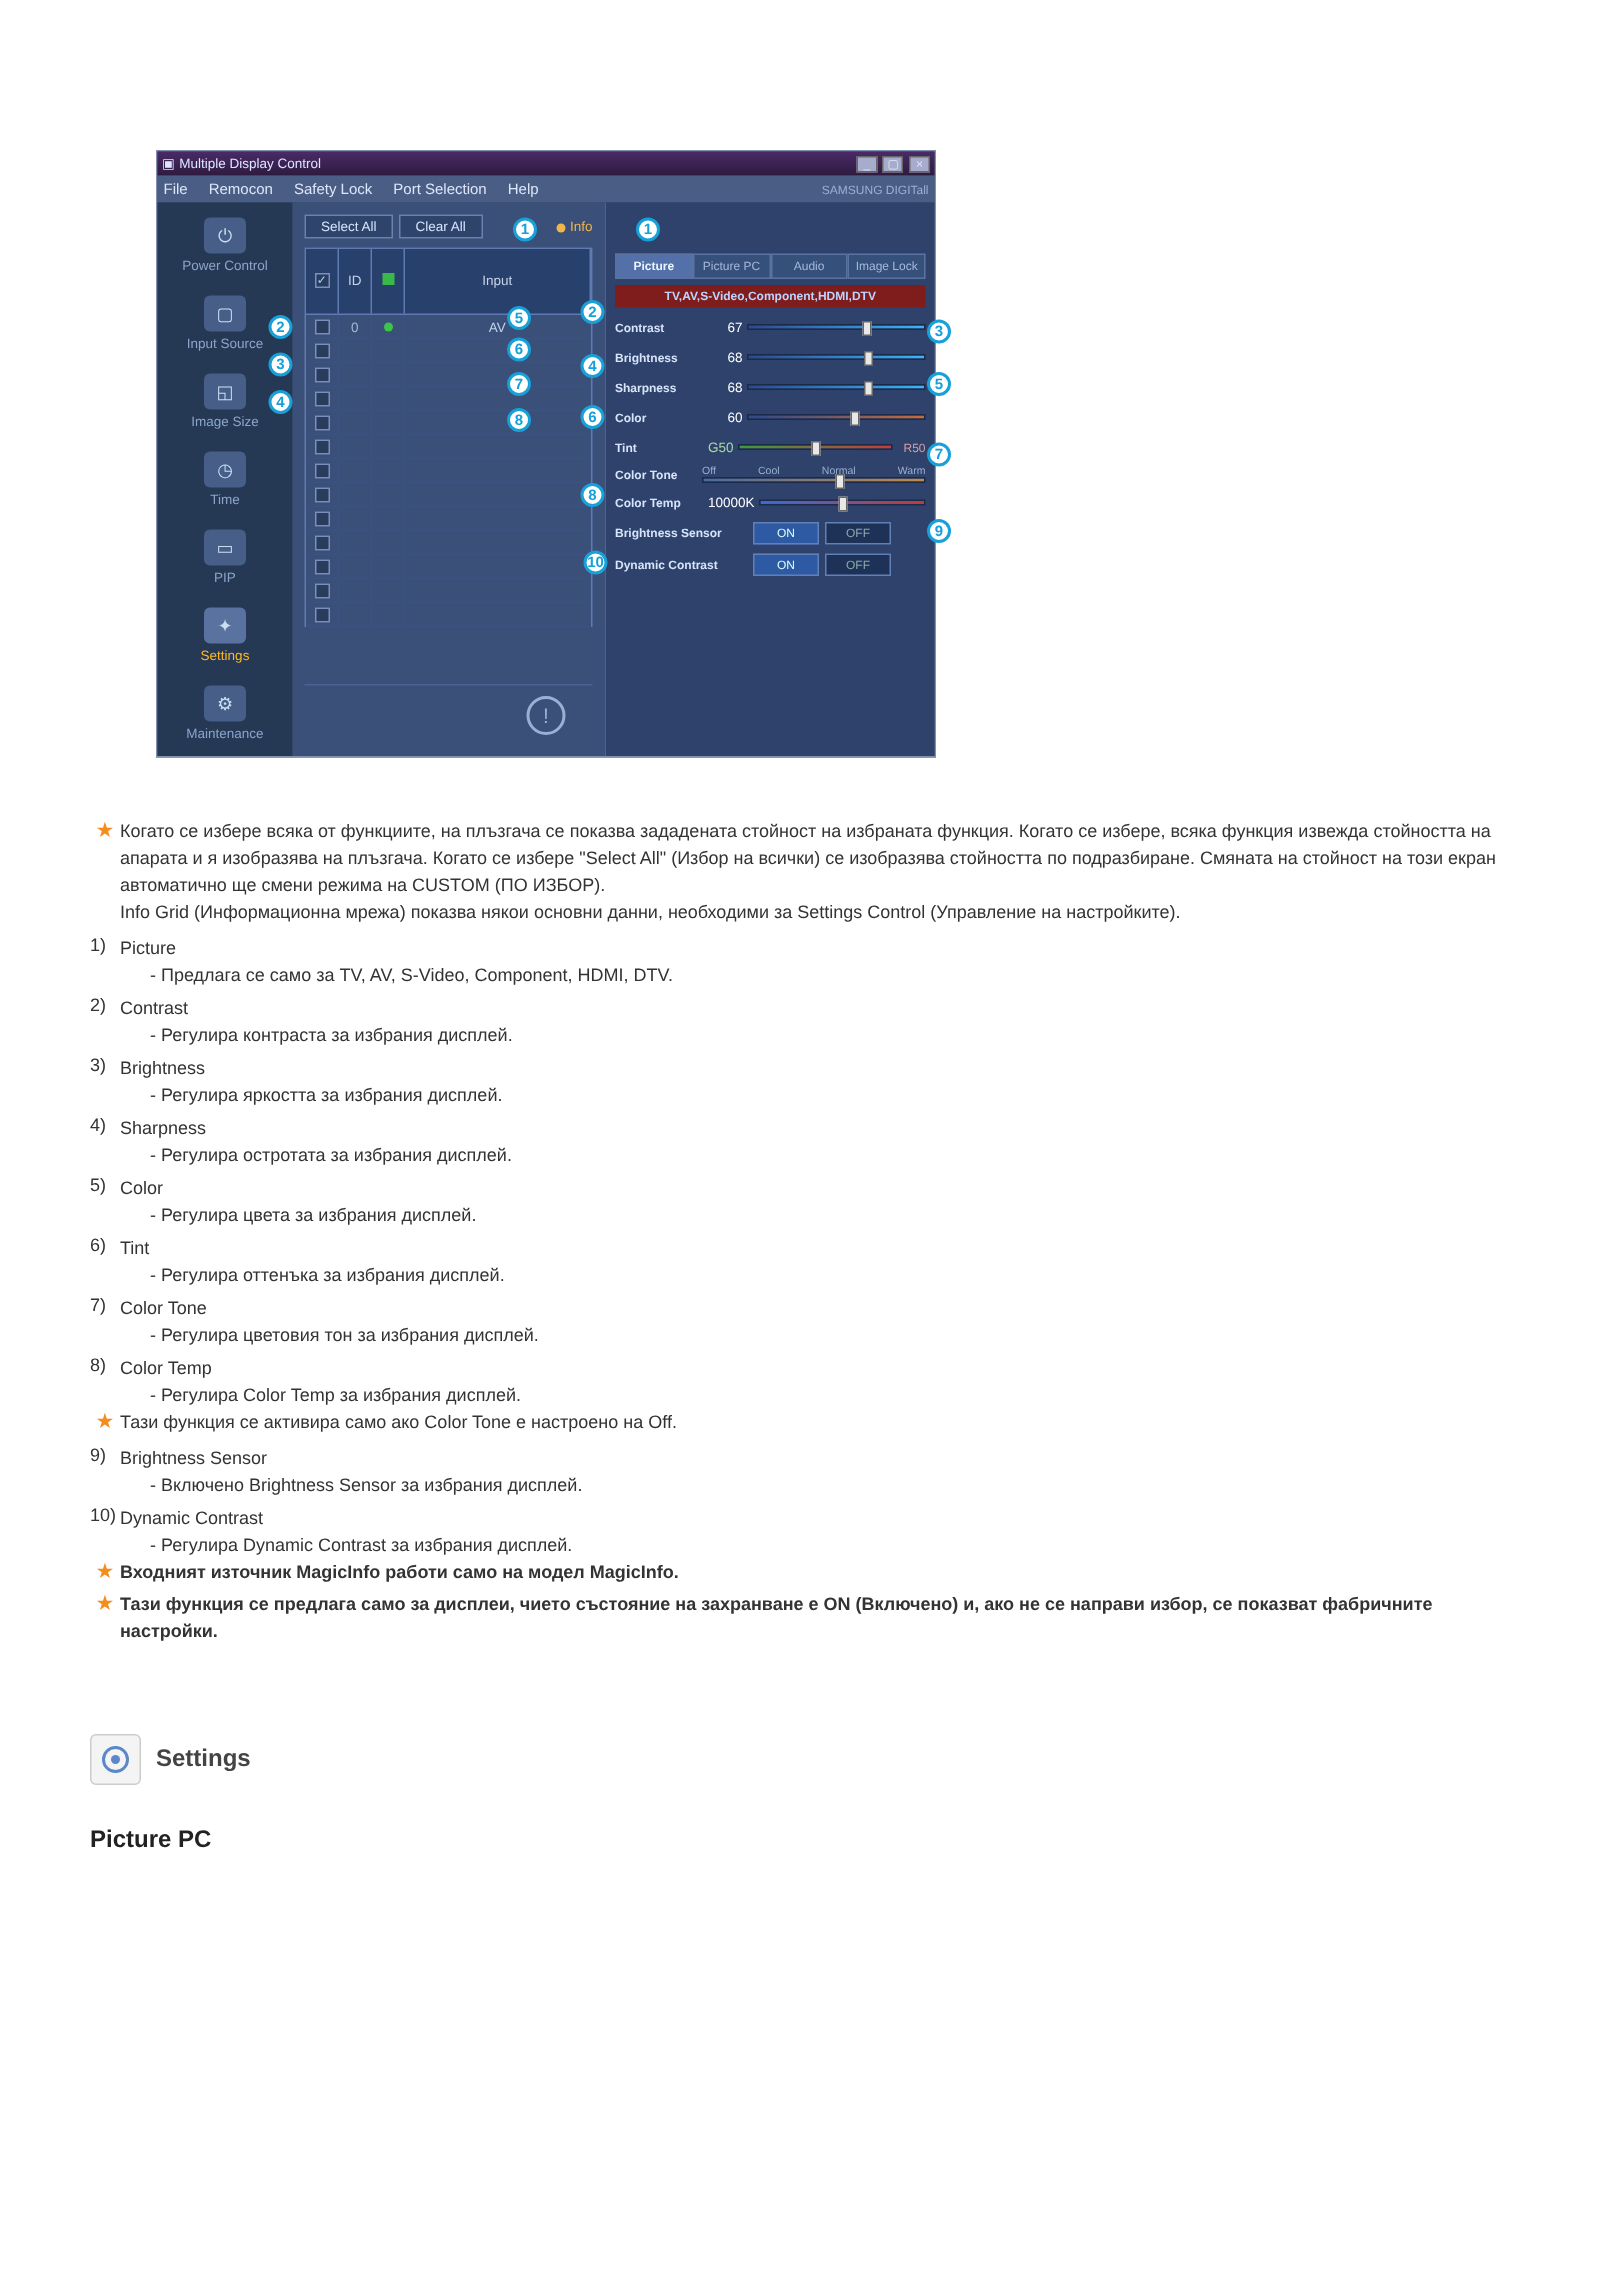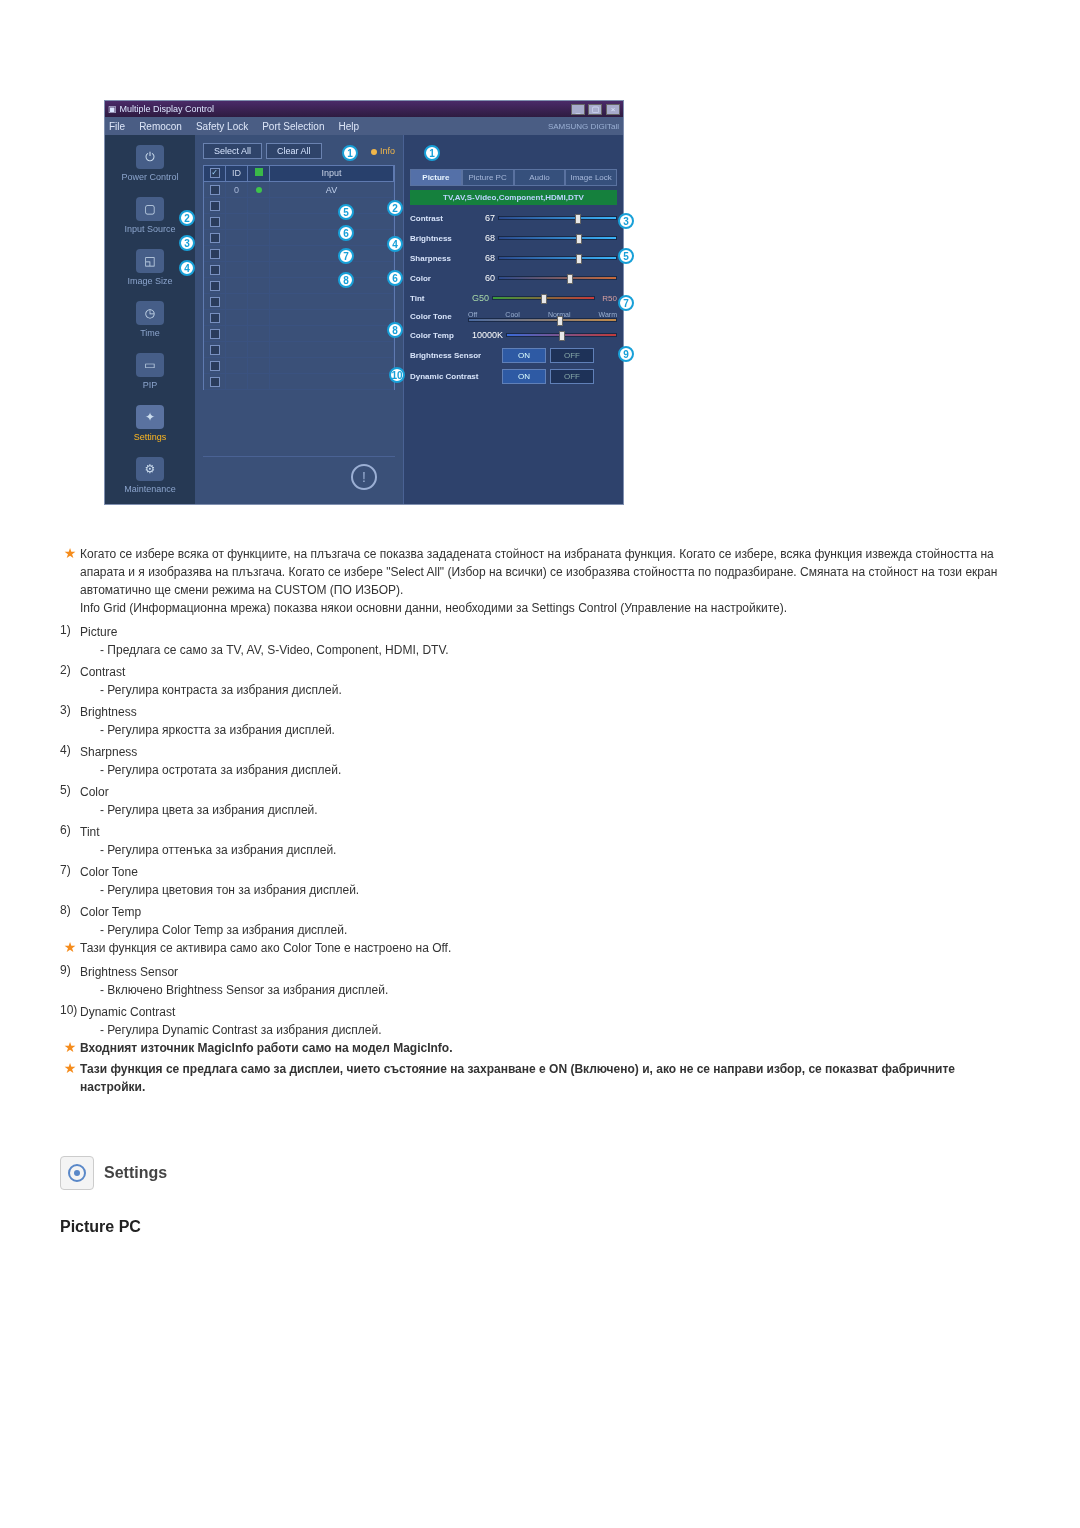--- a/index.html
+++ b/index.html
@@ -66,40 +66,40 @@
     background: #3a5078;
     padding: 8px;
     display:flex;
     flex-direction:column;
   }
   .top-btns { display:flex; gap:4px; align-items:center; margin-bottom:6px; }
   .topbtn { background:#2f446a; border:1px solid #6a82b0; color:#d6e4ff; font-size:9px; padding:2px 10px; }
   .busy { margin-left:auto; color:#f0b64a; font-size:9px; }
   .busy-dot{display:inline-block;width:6px;height:6px;border-radius:50%;background:#f0b64a;margin-right:3px;vertical-align:middle;}
   .grid-head { display:flex; background:#28406c; border:1px solid #5f7ab0; font-size:9px;}
-  .gh-cell{border-right:1px solid #5f7ab0;text-align:center;padding:2px 0;}
+  .gh-cell{border-right:1px solid #5f7ab0;text-align:center;padding:16px 0;}
   .gh-chk{width:22px;}.gh-id{width:22px;}.gh-blank{width:22px;}.gh-input{flex:1;}
   .grid-body{border-left:1px solid #5f7ab0;border-right:1px solid #5f7ab0;}
   .grid-row{display:flex;height:16px;border-bottom:1px solid #3a5280;align-items:center;font-size:9px;}
   .gc{border-right:1px solid #3a5280;height:100%;display:flex;align-items:center;justify-content:center;}
   .gc-chk{width:22px;}.gc-id{width:22px;color:#a8b8d8;}.gc-dot{width:22px;}.gc-input{flex:1;color:#c2d2ee;justify-content:center;}
   .dot-green{width:6px;height:6px;background:#3ec44a;border-radius:50%;}
   .chkbox{width:10px;height:10px;border:1px solid #7890c0;display:inline-block;background:#2a3c5c;}
   .chkbox.checked::after{content:"✓";font-size:8px;color:#9cd4ff;position:relative;top:-2px;}
   .right-panel {
     width: 220px;
     background: #2e426c;
     border-left: 1px solid #4a6294;
     padding: 8px 6px;
     font-size: 9px;
   }
   .tab-row{display:flex;gap:0;margin-bottom:4px;}
   .tab{flex:1;padding:3px 0;text-align:center;font-size:8px;color:#a6b8da;border:1px solid #5a72a0;background:#36507c;}
   .tab.active{background:#5470a8;color:#e8f4ff;font-weight:bold;}
-  .sub-info{background:#15803d;padding:3px;text-align:center;color:#bcd4ff;font-weight:bold;font-size:8px;margin-bottom:6px;}
+  .sub-info{background:#7f1d1d;padding:3px;text-align:center;color:#bcd4ff;font-weight:bold;font-size:8px;margin-bottom:6px;}
   .slider-row{display:flex;align-items:center;margin-bottom:6px;height:14px;}
   .sl-label{width:58px;color:#d8e4fa;font-weight:bold;font-size:8px;}
   .sl-val{width:30px;text-align:right;padding-right:3px;color:#fff;}
   .sl-track{flex:1;height:4px;background:linear-gradient(to right,#2c4a8c,#3ab4f9);position:relative;border:1px solid #1a2a48;}
   .sl-track.warm{background:linear-gradient(to right,#2c4a8c,#c86a3a);}
   .sl-thumb{position:absolute;top:-3px;width:6px;height:10px;background:#e8e8e8;border:1px solid #666;}
   .tint-row .sl-val{width:24px;}
   .tint-end{width:22px;font-size:8px;color:#d8a0a0;text-align:right;}
   .tone-row{display:flex;align-items:center;font-size:7px;color:#9ab0d0;margin-bottom:6px;}
   .tone-row .sl-label{width:58px;font-size:8px;}

